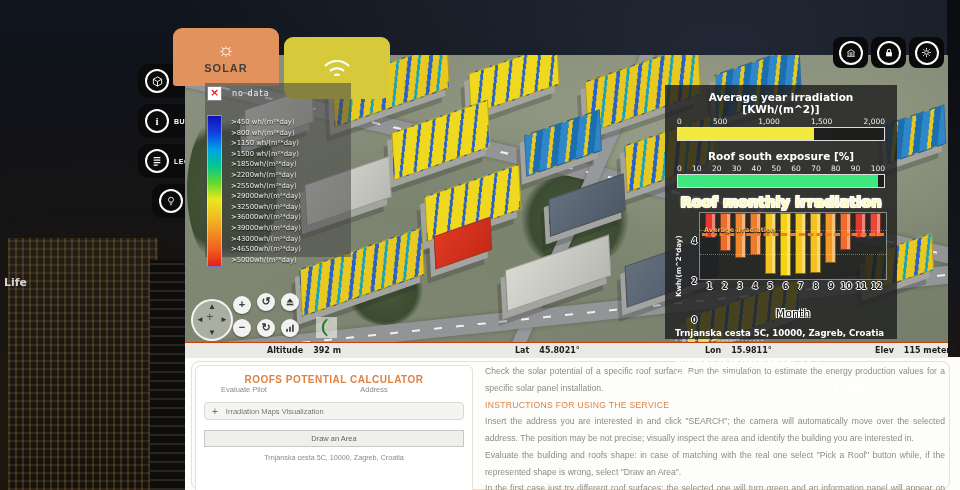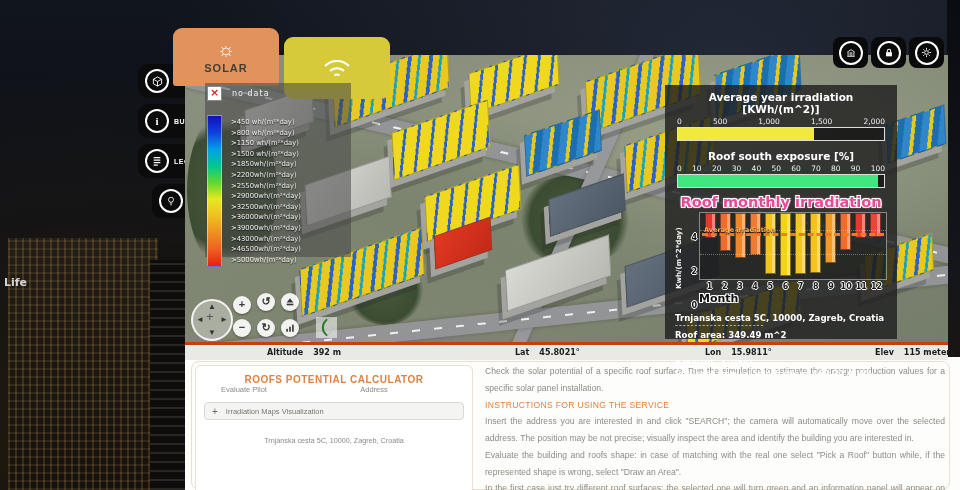--- a/index.html
+++ b/index.html
@@ -88,45 +88,45 @@
   .leaf{width:11px;height:11px;border-left:2px solid #2c7a2c;border-bottom:2px solid #2c7a2c;border-radius:0 0 0 11px;
       transform:rotate(45deg);}
 
   
   .panel{position:absolute;z-index:6;left:665px;top:85px;width:232px;height:254px;background:rgba(32,32,32,.82);
       color:#fff;font-family:"DejaVu Sans",sans-serif;padding:6px 10px 0 10px;box-sizing:border-box;}
   .panel h3{margin:0;font-size:10.5px;text-align:center;font-weight:bold;}
   .tick-row{display:flex;justify-content:space-between;font-size:7.5px;margin:2px 2px 1px 2px;color:#f0f0f0;}
   .gauge{height:12px;border:1px solid #ddd;background:rgba(15,15,15,.6);margin:0 2px;}
   .gauge .fill{height:100%;}
-  .chart-title{margin-top:6px;text-align:center;font-size:14.5px;font-weight:800;color:#ec4899;
+  .chart-title{margin-top:6px;text-align:center;font-size:14.5px;font-weight:800;color:#fef9c3;
       text-shadow:-1px -1px 0 #fff,1px -1px 0 #fff,-1px 1px 0 #fff,1px 1px 0 #fff,0 0 3px #fff;}
   .chart{display:grid;grid-template-columns:12px 12px 1fr;margin-top:2px;}
   .ylab{writing-mode:vertical-rl;transform:rotate(180deg);font-size:7px;font-weight:bold;text-align:center;color:#f5f5f5;}
   .yticks{position:relative;font-size:8px;font-weight:bold;color:#101010;
       text-shadow:-1px 0 #fff,1px 0 #fff,0 -1px #fff,0 1px #fff;}
   .yticks span{position:absolute;right:2px;transform:translateY(50%);}
   .plot{position:relative;height:66px;border:1px solid rgba(255,255,255,.45);background:rgba(0,0,0,.18);
       display:flex;align-items:flex-start;gap:4px;padding:0 5px;}
   .grid{position:absolute;left:0;right:0;border-top:1px dotted rgba(255,255,255,.35);}
   .bar{flex:1;border:1px solid rgba(30,30,30,.55);box-shadow:inset -3px 0 0 rgba(255,255,255,.38);}
   .avg-line{position:absolute;left:2px;right:2px;border-top:3px dashed #ef7d1e;}
   .avg-lbl{position:absolute;left:4px;font-size:6.5px;color:#ffb15e;font-weight:bold;text-shadow:0 1px 1px #000;}
   .xlabels{display:flex;gap:4px;padding:0 5px;margin-top:2px;}
   .xlabels span{flex:1;text-align:center;font-size:8px;font-weight:bold;color:#181818;
       text-shadow:-1px 0 #fff,1px 0 #fff,0 -1px #fff,0 1px #fff;}
-  .xlab{font-size:11px;font-weight:700;color:#101010;margin-top:1px;
+  .xlab{text-align:center;font-size:11px;font-weight:400;color:#101010;margin-top:16px;
       text-shadow:-1px -1px 0 #fff,1px -1px 0 #fff,-1px 1px 0 #fff,1px 1px 0 #fff;}
   .addr{font-size:8.6px;font-weight:bold;margin-top:8px;}
   .dashes{font-size:8px;letter-spacing:1px;color:#ddd;line-height:6px;}
   .stat{font-size:8.6px;font-weight:bold;line-height:13px;}
 
   
   .statusbar{position:absolute;z-index:6;left:185px;top:342px;width:763px;height:15px;background:#e9e9e6;
-      border-top:3px solid #c2410c;color:#1c1c1c;font-size:8px;font-weight:bold;font-family:"DejaVu Sans",sans-serif;}
+      border-top:1px solid #c2410c;color:#1c1c1c;font-size:8px;font-weight:bold;font-family:"DejaVu Sans",sans-serif;}
   .statusbar .grp{position:absolute;top:3px;white-space:nowrap;}
   .statusbar .grp b{margin-right:10px;font-weight:bold;}
 
   
   .bottom{position:absolute;z-index:5;left:185px;top:357px;width:775px;height:133px;background:#fdfdfb;}
   .bottom-frame{position:absolute;inset:4px 10px 0 6px;border:1px solid #ecdfcd;border-radius:8px;}
   .calc{position:absolute;left:10px;top:8px;width:278px;height:130px;background:#fff;border:1px solid #e8e0d2;
       border-radius:6px;padding:6px 8px;box-sizing:border-box;}
   .calc h2{margin:2px 0 0 0;text-align:center;font-size:10px;letter-spacing:.5px;color:#dd8341;font-weight:bold;}
   .form-labels{display:flex;font-size:7.5px;color:#8a8a85;margin-bottom:3px;}
@@ -413,20 +413,21 @@
       <h2>ROOFS POTENTIAL CALCULATOR</h2>
       <div class="form-labels">
         <span class="l1">Evaluate Pilot</span>
         <span class="l2">Address</span>
       </div>
       <div class="accordion">
         <span class="plus">+</span>
         <span>Irradiation Maps Visualization</span>
       </div>
       <div class="btn-row">
+        <div class="half-btn">Draw an Area</div>
       </div>
       <div class="sel-addr">Trnjanska cesta 5C, 10000, Zagreb, Croatia</div>
 
     </div>
 
     <div class="instructions">
       <p>Check the solar potential of a specific roof surface. Run the simulation to estimate the energy production values for a specific solar panel installation.</p>
       <p class="head">INSTRUCTIONS FOR USING THE SERVICE</p>
       <span id="instr-paras"><p>Insert the address you are interested in and click "SEARCH"; the camera will automatically move over the selected address. The position may be not precise; visually inspect the area and identify the building you are interested in.</p><p>Evaluate the building and roofs shape: in case of matching with the real one select "Pick a Roof" button while, if the represented shape is wrong, select "Draw an Area".</p><p>In the first case just try different roof surfaces: the selected one will turn green and an information panel will appear on the right side. Once the most performing and suitable one is identified fill the assessment form and run the simulation clicking on "Calculate".</p></span>
     </div>

